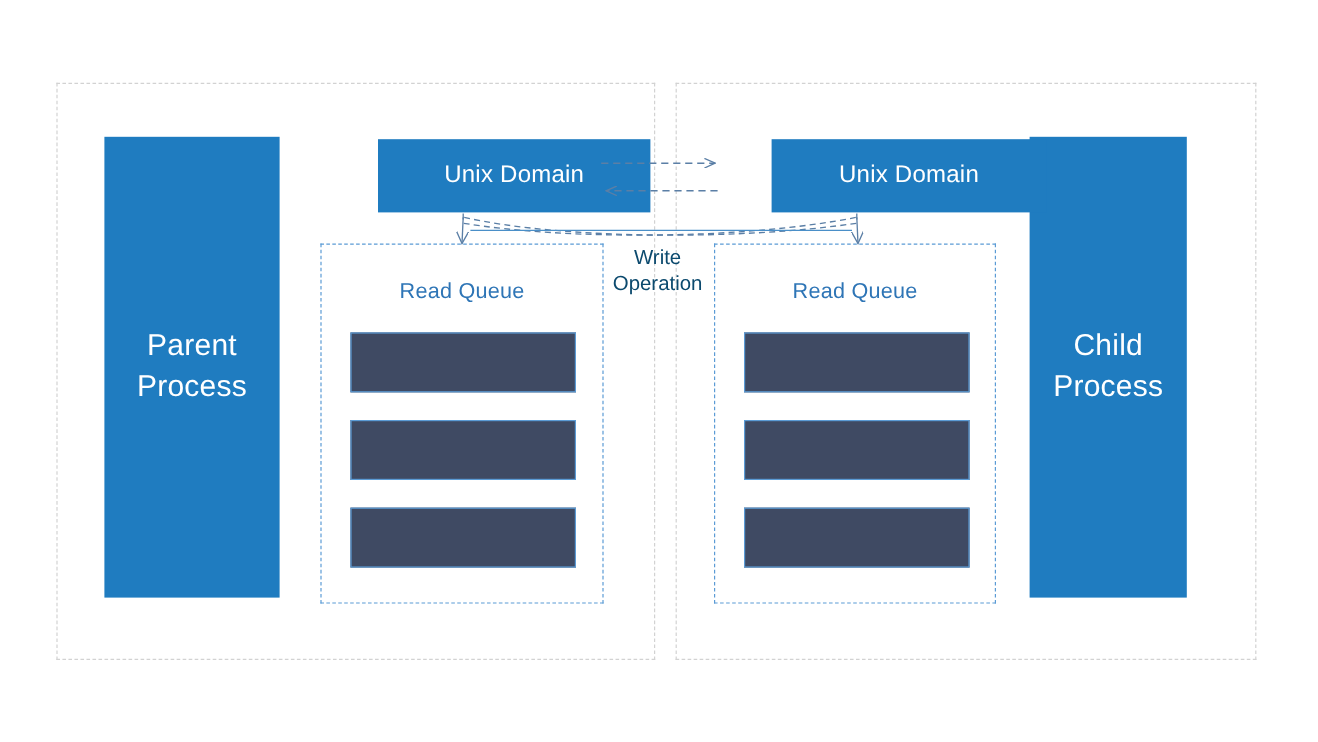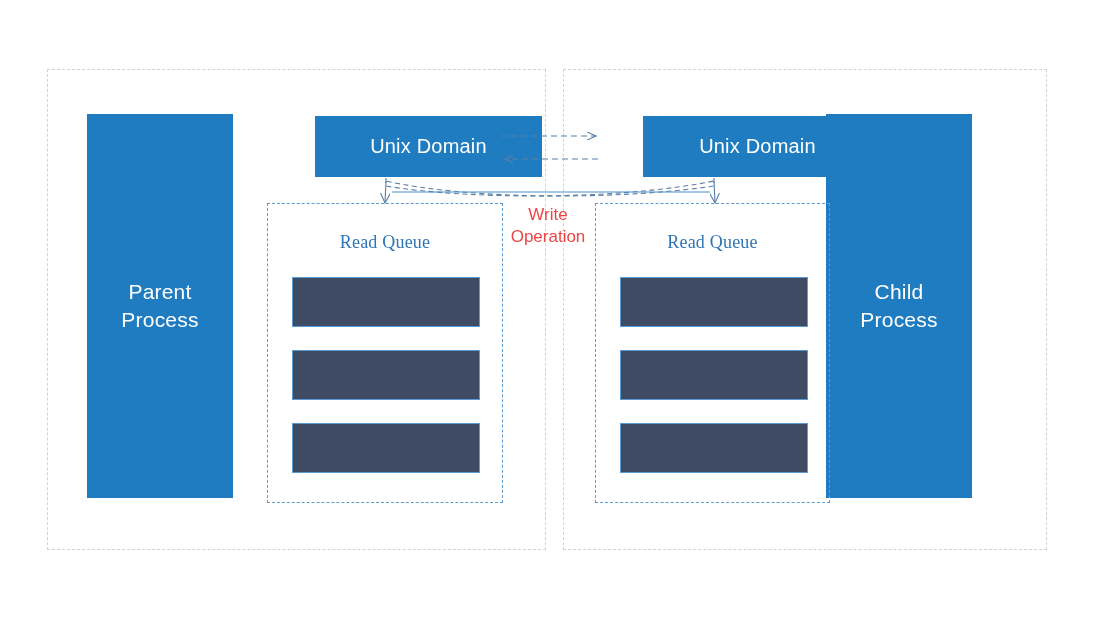--- a/index.html
+++ b/index.html
@@ -27,28 +27,28 @@
   #outer-right { left: 563px; top: 69px; width: 484px; height: 481px; }
 
   .proc-box {
     position: absolute;
     background: #1f7cc0;
     box-sizing: border-box;
     display: flex;
     align-items: center;
     justify-content: center;
     color: #ffffff;
-    font-size: 21px;
+    font-size: 25px;
     line-height: 1.35;
     text-align: center;
     white-space: pre-line;
     letter-spacing: .2px;
   }
   #parent-process { left: 87px;  top: 114px; width: 146px; height: 384px; }
-  #child-process  { left: 826px; top: 114px; width: 146px; height: 384px; }
+  #child-process  { left: 858px; top: 114px; width: 131px; height: 384px; }
 
   .socket-box {
     position: absolute;
     background: #1f7cc0;
     box-sizing: border-box;
     display: flex;
     align-items: center;
     justify-content: center;
     color: #ffffff;
     font-size: 20px;
@@ -56,21 +56,20 @@
     margin-left: 43px;
   }
   #socket-left  { left: 272px; top: 116px; width: 227px; height: 61px; }
   #socket-right { left: 600px; top: 116px; width: 229px; height: 61px; }
 
   .queue-box {
     position: absolute;
     border: 1px dashed #5b9bd5;
     box-sizing: border-box;
     background: transparent;
-    font-family: Liberation Serif, serif;
   }
   #queue-left  { left: 267px; top: 203px; width: 236px; height: 300px; }
   #queue-right { left: 595px; top: 203px; width: 235px; height: 300px; }
 
   .queue-title {
     position: absolute;
     width: 100%;
     top: 28px;
     text-align: center;
     color: #2e75b6;
@@ -89,21 +88,21 @@
   .slot-1 { top: 73px;  height: 50px; }
   .slot-2 { top: 146px; height: 50px; }
   .slot-3 { top: 219px; height: 50px; }
 
   #write-op-label {
     position: absolute;
     left: 497px;
     top: 204px;
     width: 102px;
     text-align: center;
-    color: #ef4444;
+    color: #0c4a6e;
     font-size: 17px;
     line-height: 1.28;
     white-space: pre-line;
   }
 
   #arrow-layer {
     position: absolute;
     left: 0; top: 0;
     width: 1098px;
     height: 618px;

